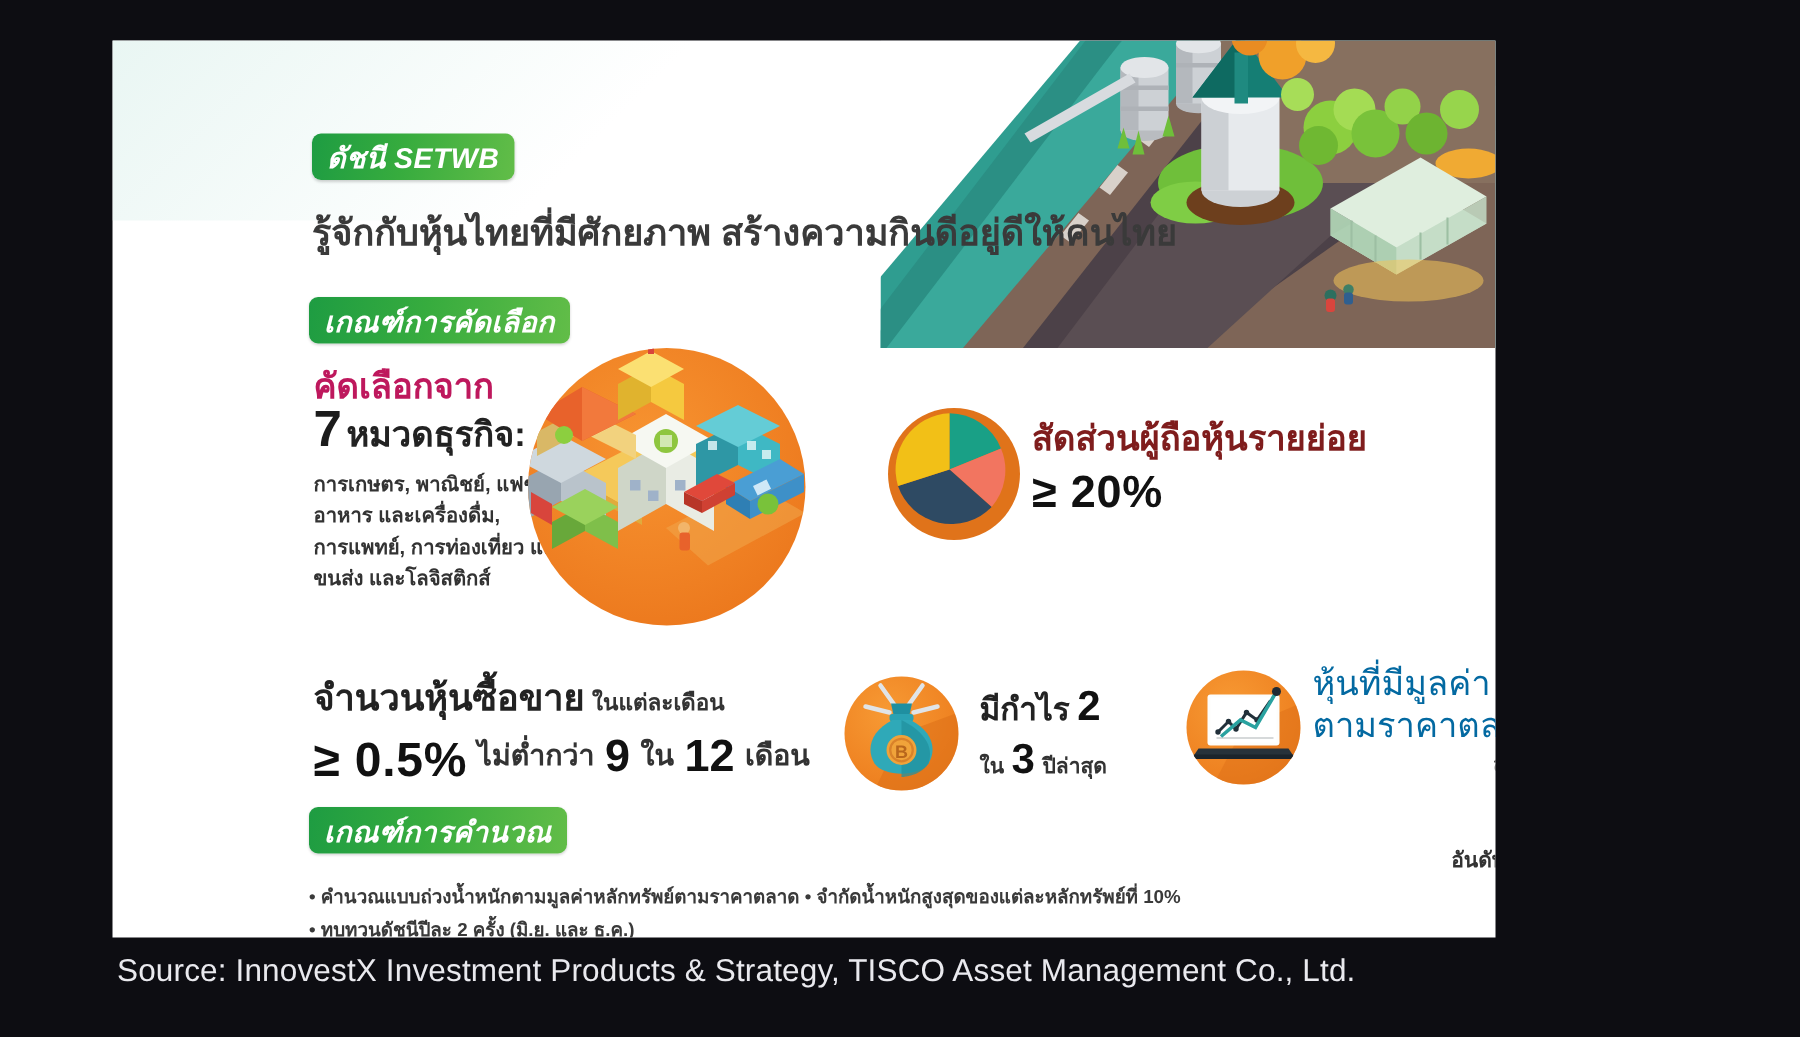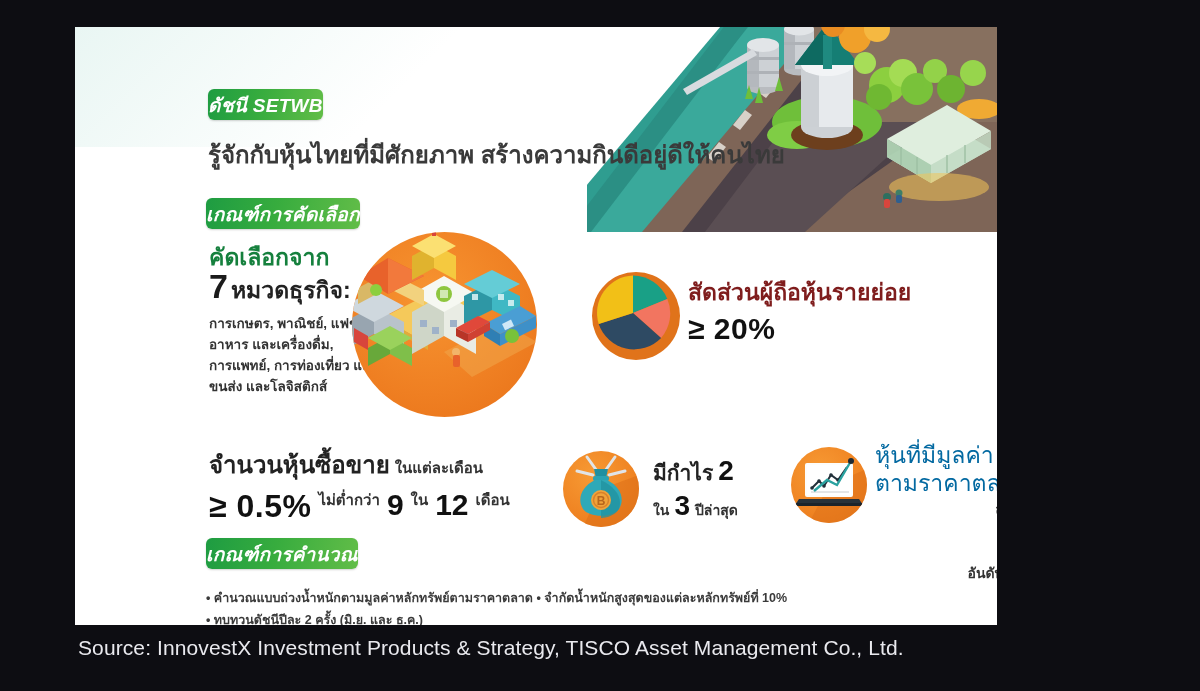--- a/index.html
+++ b/index.html
@@ -26,42 +26,42 @@
   }
 
   
   .scene { position: absolute; right: 0; top: 0; width: 410px; height: 205px; overflow: hidden; }
   .scene svg { display: block; }
 
   
   .badge {
     position: absolute;
     display: inline-flex; align-items: center;
-    height: 31px; padding: 0 0;
+    height: 31px; padding: 0 10px;
     border-radius: 6px;
     background: linear-gradient(100deg, #1e9c42 0%, #37ac3e 45%, #62bd48 100%);
     color: #ffffff;
     font-size: 19px; font-weight: bold; font-style: italic;
     letter-spacing: .3px;
     white-space: nowrap;
     box-shadow: 0 1px 2px rgba(0,0,0,.18);
   }
   #badge-setwb   { left: 133px; top: 62px; }
   #badge-select  { left: 131px; top: 171px; }
   #badge-calc    { left: 131px; top: 511px; }
 
   .subtitle {
     position: absolute; left: 133px; top: 108px;
     font-size: 24px; font-weight: bold; color: #3a3a3a;
     white-space: nowrap;
   }
 
   
   .cat-block { position: absolute; left: 134px; top: 218px; width: 250px; }
-  .cat-lead { font-size: 23px; font-weight: bold; color: #15803d; line-height: 1.08; }
+  .cat-lead { font-size: 23px; font-weight: bold; color: #be185d; line-height: 1.08; }
   .cat-count-row { display: flex; align-items: baseline; gap: 3px; margin-top: -1px; }
   .cat-count { font-size: 34px; font-weight: bold; color: #1b1b1b; line-height: 1; }
   .cat-count-lbl { font-size: 23px; font-weight: bold; color: #222; }
   .cat-list { margin-top: 6px; font-size: 13.5px; font-weight: bold; color: #333; line-height: 1.55; white-space: nowrap; }
 
   .biz-circle {
     position: absolute; left: 277px; top: 205px;
     width: 185px; height: 185px; border-radius: 50%;
     background: radial-gradient(circle at 42% 36%, #f79431 0%, #ef7f22 60%, #e87118 100%);
     overflow: hidden;
@@ -79,21 +79,21 @@
   .ff-line1 { font-size: 23px; font-weight: bold; color: #7f1d1d; white-space: nowrap; }
   .ff-line2 { font-size: 30px; font-weight: bold; color: #111; margin-top: 2px; letter-spacing: .5px; }
 
   
   .turn-block { position: absolute; left: 134px; top: 418px; }
   .turn-l1 { display: flex; align-items: baseline; gap: 5px; white-space: nowrap; }
   .turn-l1-big { font-size: 24px; font-weight: bold; color: #222; }
   .turn-l1-sm  { font-size: 15px; font-weight: bold; color: #333; }
   .turn-l2 { display: flex; align-items: flex-start; gap: 7px; margin-top: 4px; white-space: nowrap; }
   .turn-pct { font-size: 32px; font-weight: bold; color: #111; letter-spacing: .5px; }
-  .turn-sm  { font-size: 15px; font-weight: bold; color: #333; }
+  .turn-sm  { font-size: 19px; font-weight: bold; color: #333; }
   .turn-num { font-size: 30px; font-weight: bold; color: #111; }
 
   
   .bag-circle {
     position: absolute; left: 488px; top: 424px;
     width: 76px; height: 76px; border-radius: 50%;
     background: radial-gradient(circle at 38% 32%, #f79a34 0%, #ef8322 62%, #e2761a 100%);
     overflow: hidden;
   }
   .profit-text { position: absolute; left: 578px; top: 428px; }

